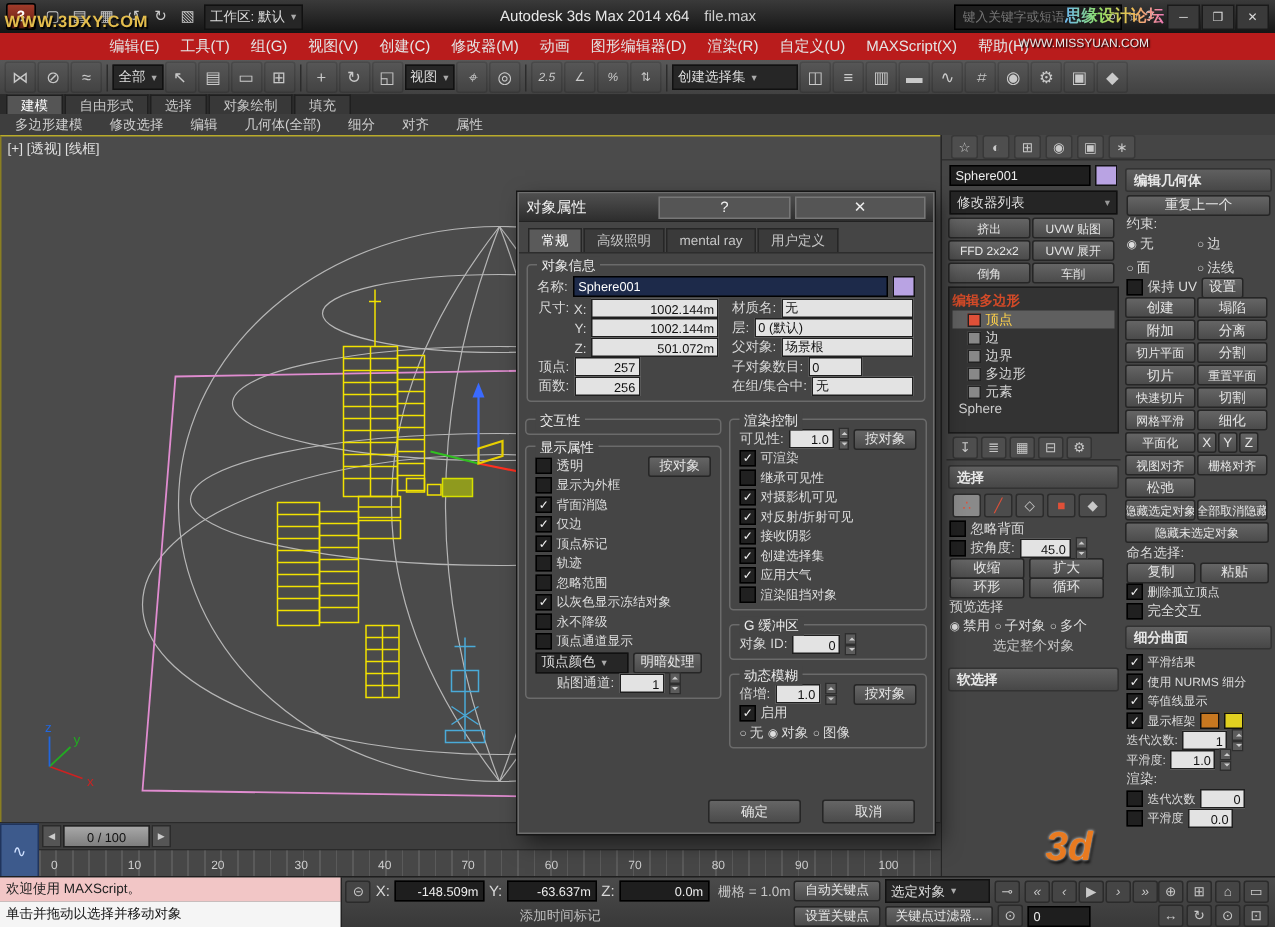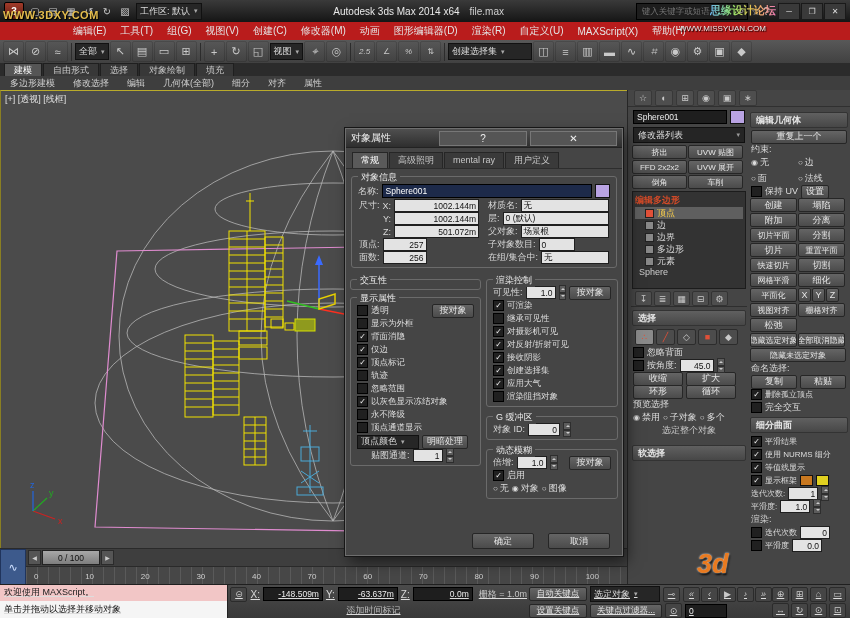--- a/index.html
+++ b/index.html
@@ -126,21 +126,21 @@
   .tslider{height:17px;background:#3e3e3e;border-bottom:1px solid #2a2a2a;display:flex;align-items:center;padding:0 2px;gap:1px;}
   .tarrow{width:11px;height:13px;background:#555;border:1px solid #2b2b2b;color:#ccc;font-size:6px;display:flex;
           align-items:center;justify-content:center;}
   .thandle{width:56px;height:13px;background:linear-gradient(#a8a8a8,#7e7e7e);border:1px solid #222;color:#111;
            font-size:8.5px;display:flex;align-items:center;justify-content:center;}
   .truler{height:18px;background:#474747;display:flex;justify-content:space-between;align-items:center;
           padding:0 28px 0 8px;background-image:repeating-linear-gradient(90deg,#5a5a5a 0 1px,transparent 1px 11px);}
   .tick{font-size:8px;color:#cfcfcf;}
   
   .statusbar{position:absolute;left:0;top:584px;width:850px;height:34px;background:linear-gradient(#4b4b4b,#383838);
-             border-top:1px solid #1f1f1f;display:flex;text-decoration:underline;}
+             border-top:1px solid #1f1f1f;display:flex;}
   .listener{width:237px;border-right:1px solid #222;display:flex;flex-direction:column;}
   .lst-pink{height:15px;background:#f2c6c6;color:#222;font-size:9px;padding:1px 4px 0;}
   .lst-white{flex:1;background:#f5f5f5;color:#111;font-size:9px;padding:2px 4px 0;}
   .sb-mid{width:300px;display:flex;flex-direction:column;padding:1px 2px;}
   .sb-r{display:flex;align-items:center;gap:3px;height:16px;}
   .sbi{width:15px;height:13px;font-size:9px;background:#454545;border:1px solid #2b2b2b;border-radius:2px;}
   .sb-mid .dfld{width:52px;justify-content:flex-end;}
   .gridtxt{color:#c6c6c6;font-size:9px;margin-left:3px;white-space:nowrap;}
   .timetag{color:#bbb;font-size:9px;margin-left:116px;}
   .sb-anim{display:flex;flex-direction:column;gap:1px;padding:1px 0;}

